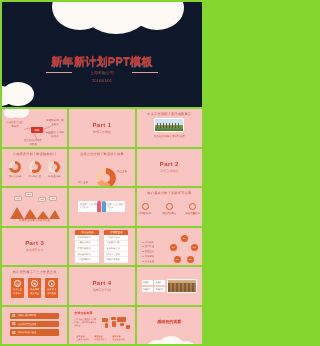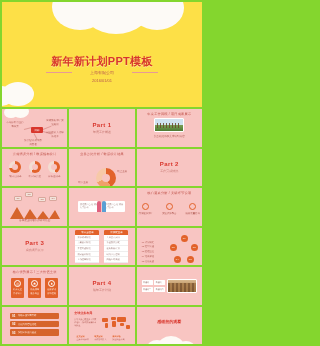--- a/index.html
+++ b/index.html
@@ -8,21 +8,21 @@
     font-family: "Liberation Sans", sans-serif;
     background: #84d62e;
     overflow: hidden;
   }
   #page { position: relative; width: 204px; height: 346px; background: #84d62e; }
 
   
   .hero {
     position: absolute; left: 2px; top: 2px;
     width: 200px; height: 105px;
-    background: #fde047;
+    background: #0f172a;
     overflow: hidden;
   }
   .cloud-top { position: absolute; top: -26px; left: 50px; width: 120px; height: 44px; }
   .cloud-top i {
     position: absolute; background: #fdfaf6; border-radius: 50%;
   }
   .c1 { width: 56px; height: 46px; left: 0px;  top: 8px; }
   .c2 { width: 72px; height: 58px; left: 28px; top: 0px; }
   .c3 { width: 54px; height: 44px; left: 78px; top: 10px; }
 

